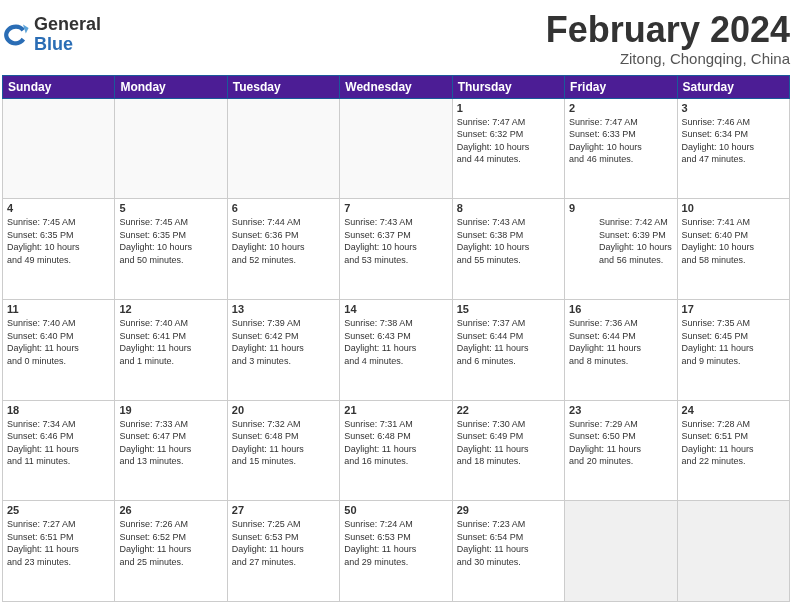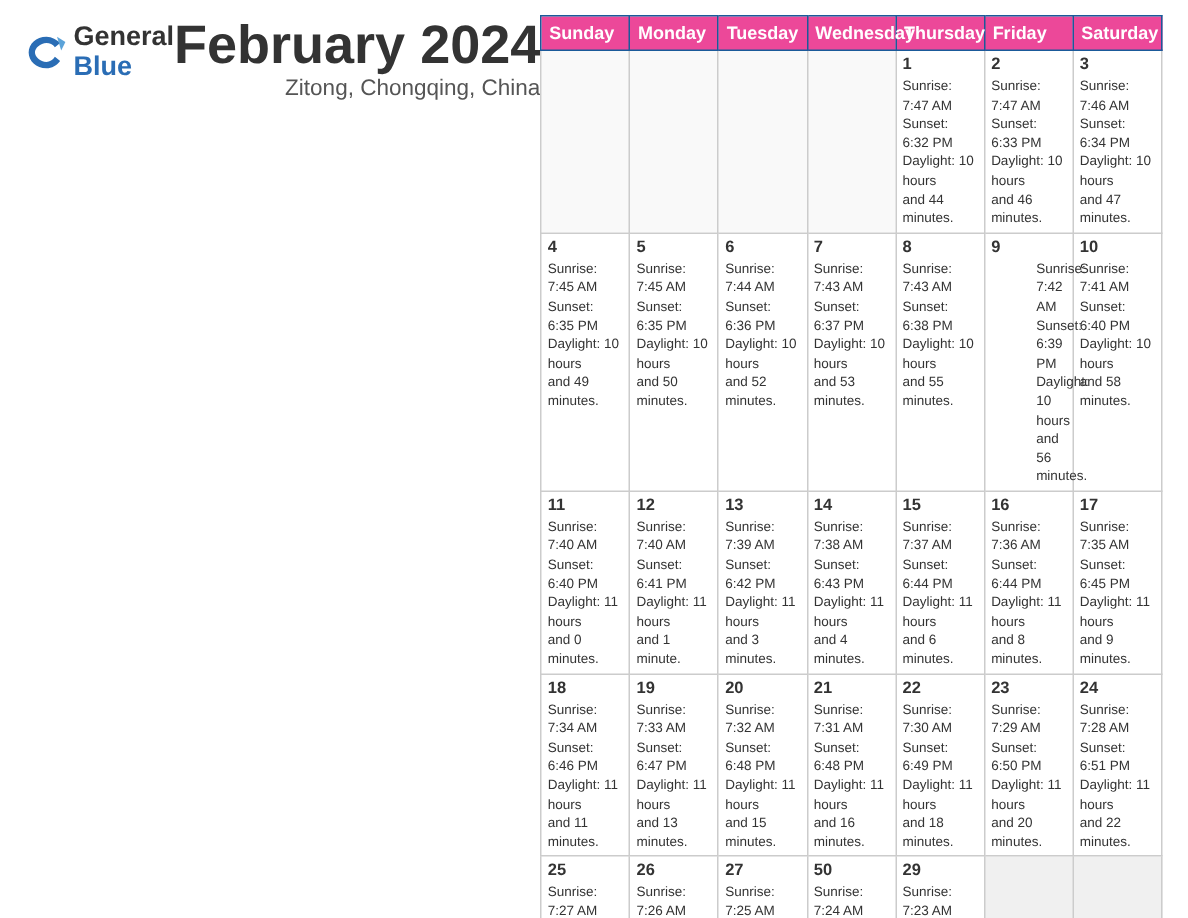--- a/index.html
+++ b/index.html
@@ -6,23 +6,23 @@
     body {
       width: 792px;
       height: 612px;
       font-family: Arial, sans-serif;
       background: #fff;
       overflow: hidden;
     }
     .page {
       width: 792px;
       height: 612px;
-      padding: 10px 17px;
+      padding: 10px 2px;
       display: flex;
-      flex-direction: row;
+      flex-direction: column;
     }
     .header {
       display: flex;
       justify-content: space-between;
       align-items: flex-start;
       margin-bottom: 8px;
     }
     .logo {
       display: flex;
       align-items: center;
@@ -55,21 +55,21 @@
       font-size: 15px;
       color: #555;
     }
     .calendar {
       flex: 1;
       border-collapse: collapse;
       width: 100%;
       table-layout: fixed;
     }
     .calendar th {
-      background-color: #ec4899;
+      background-color: #4c1d95;
       color: #fff;
       text-align: left;
       padding: 4px 5px;
       font-size: 12px;
       border: 1px solid #1a5a9a;
     }
     .calendar td {
       border: 1px solid #ccc;
       vertical-align: top;
       padding: 3px 4px;

